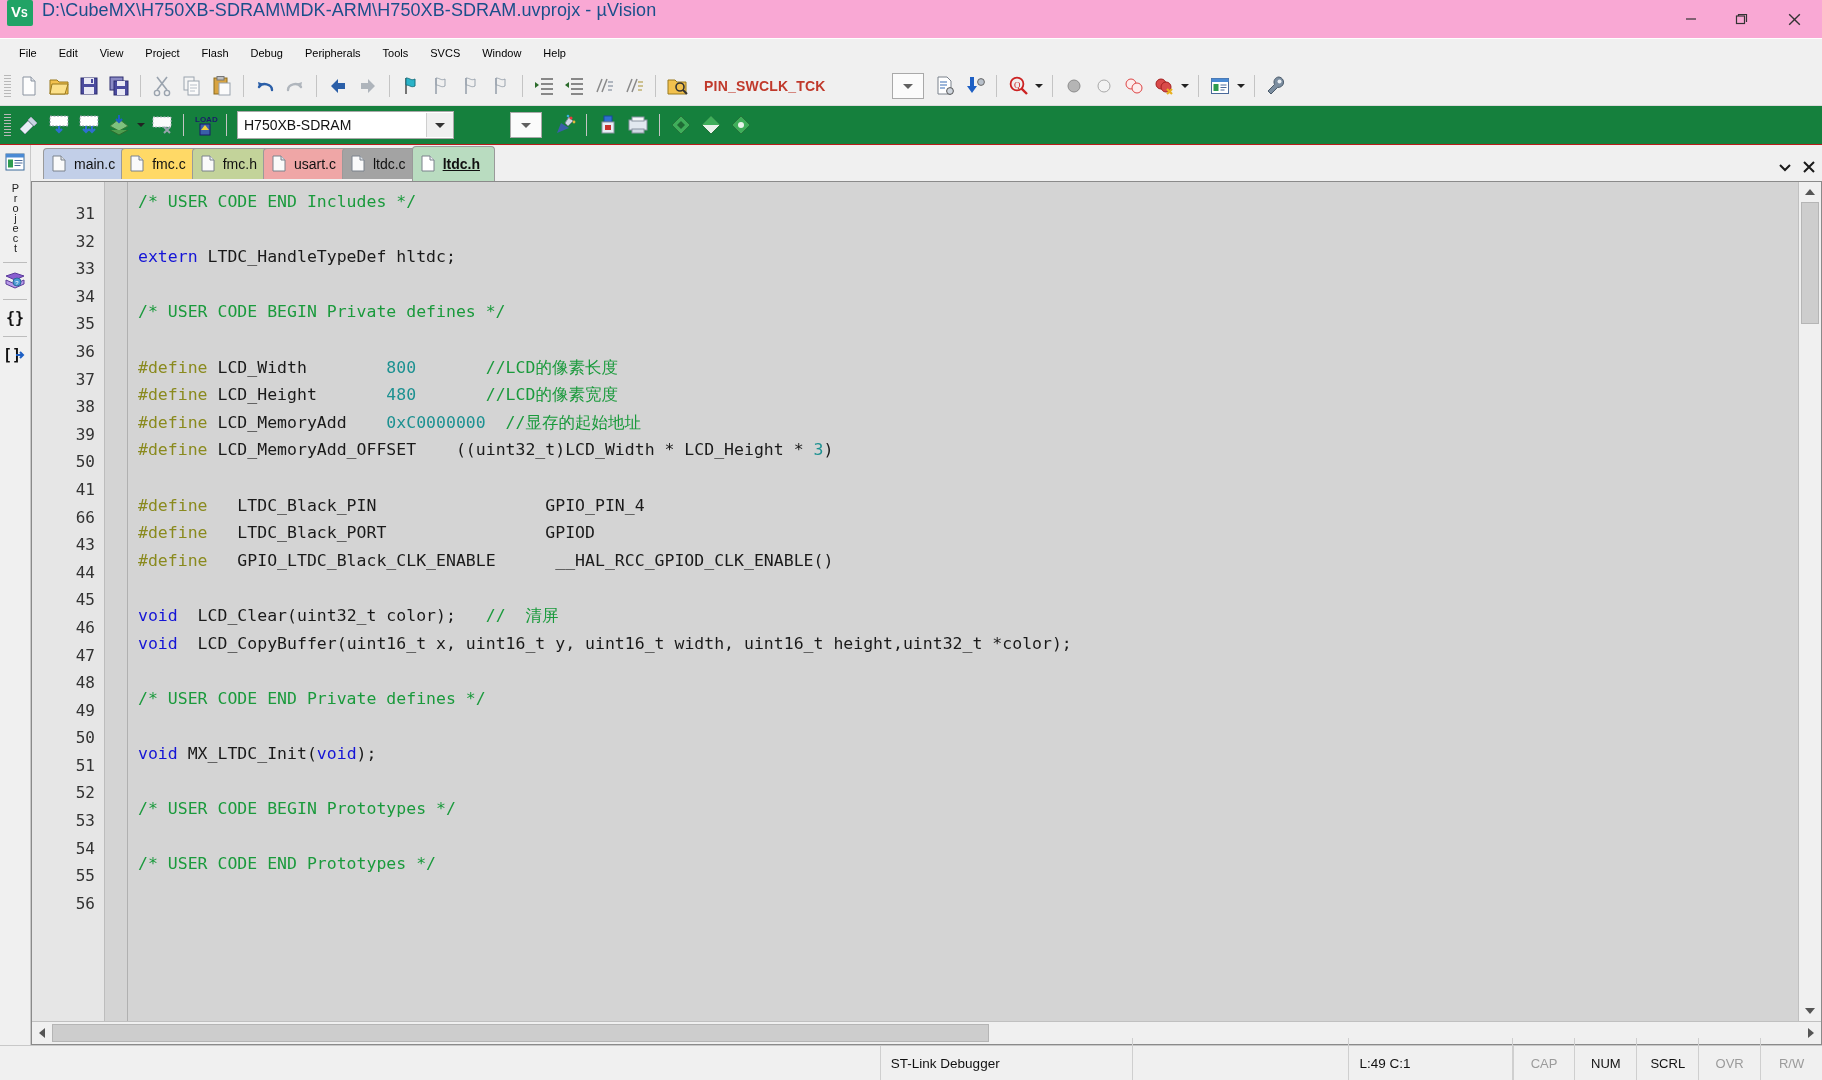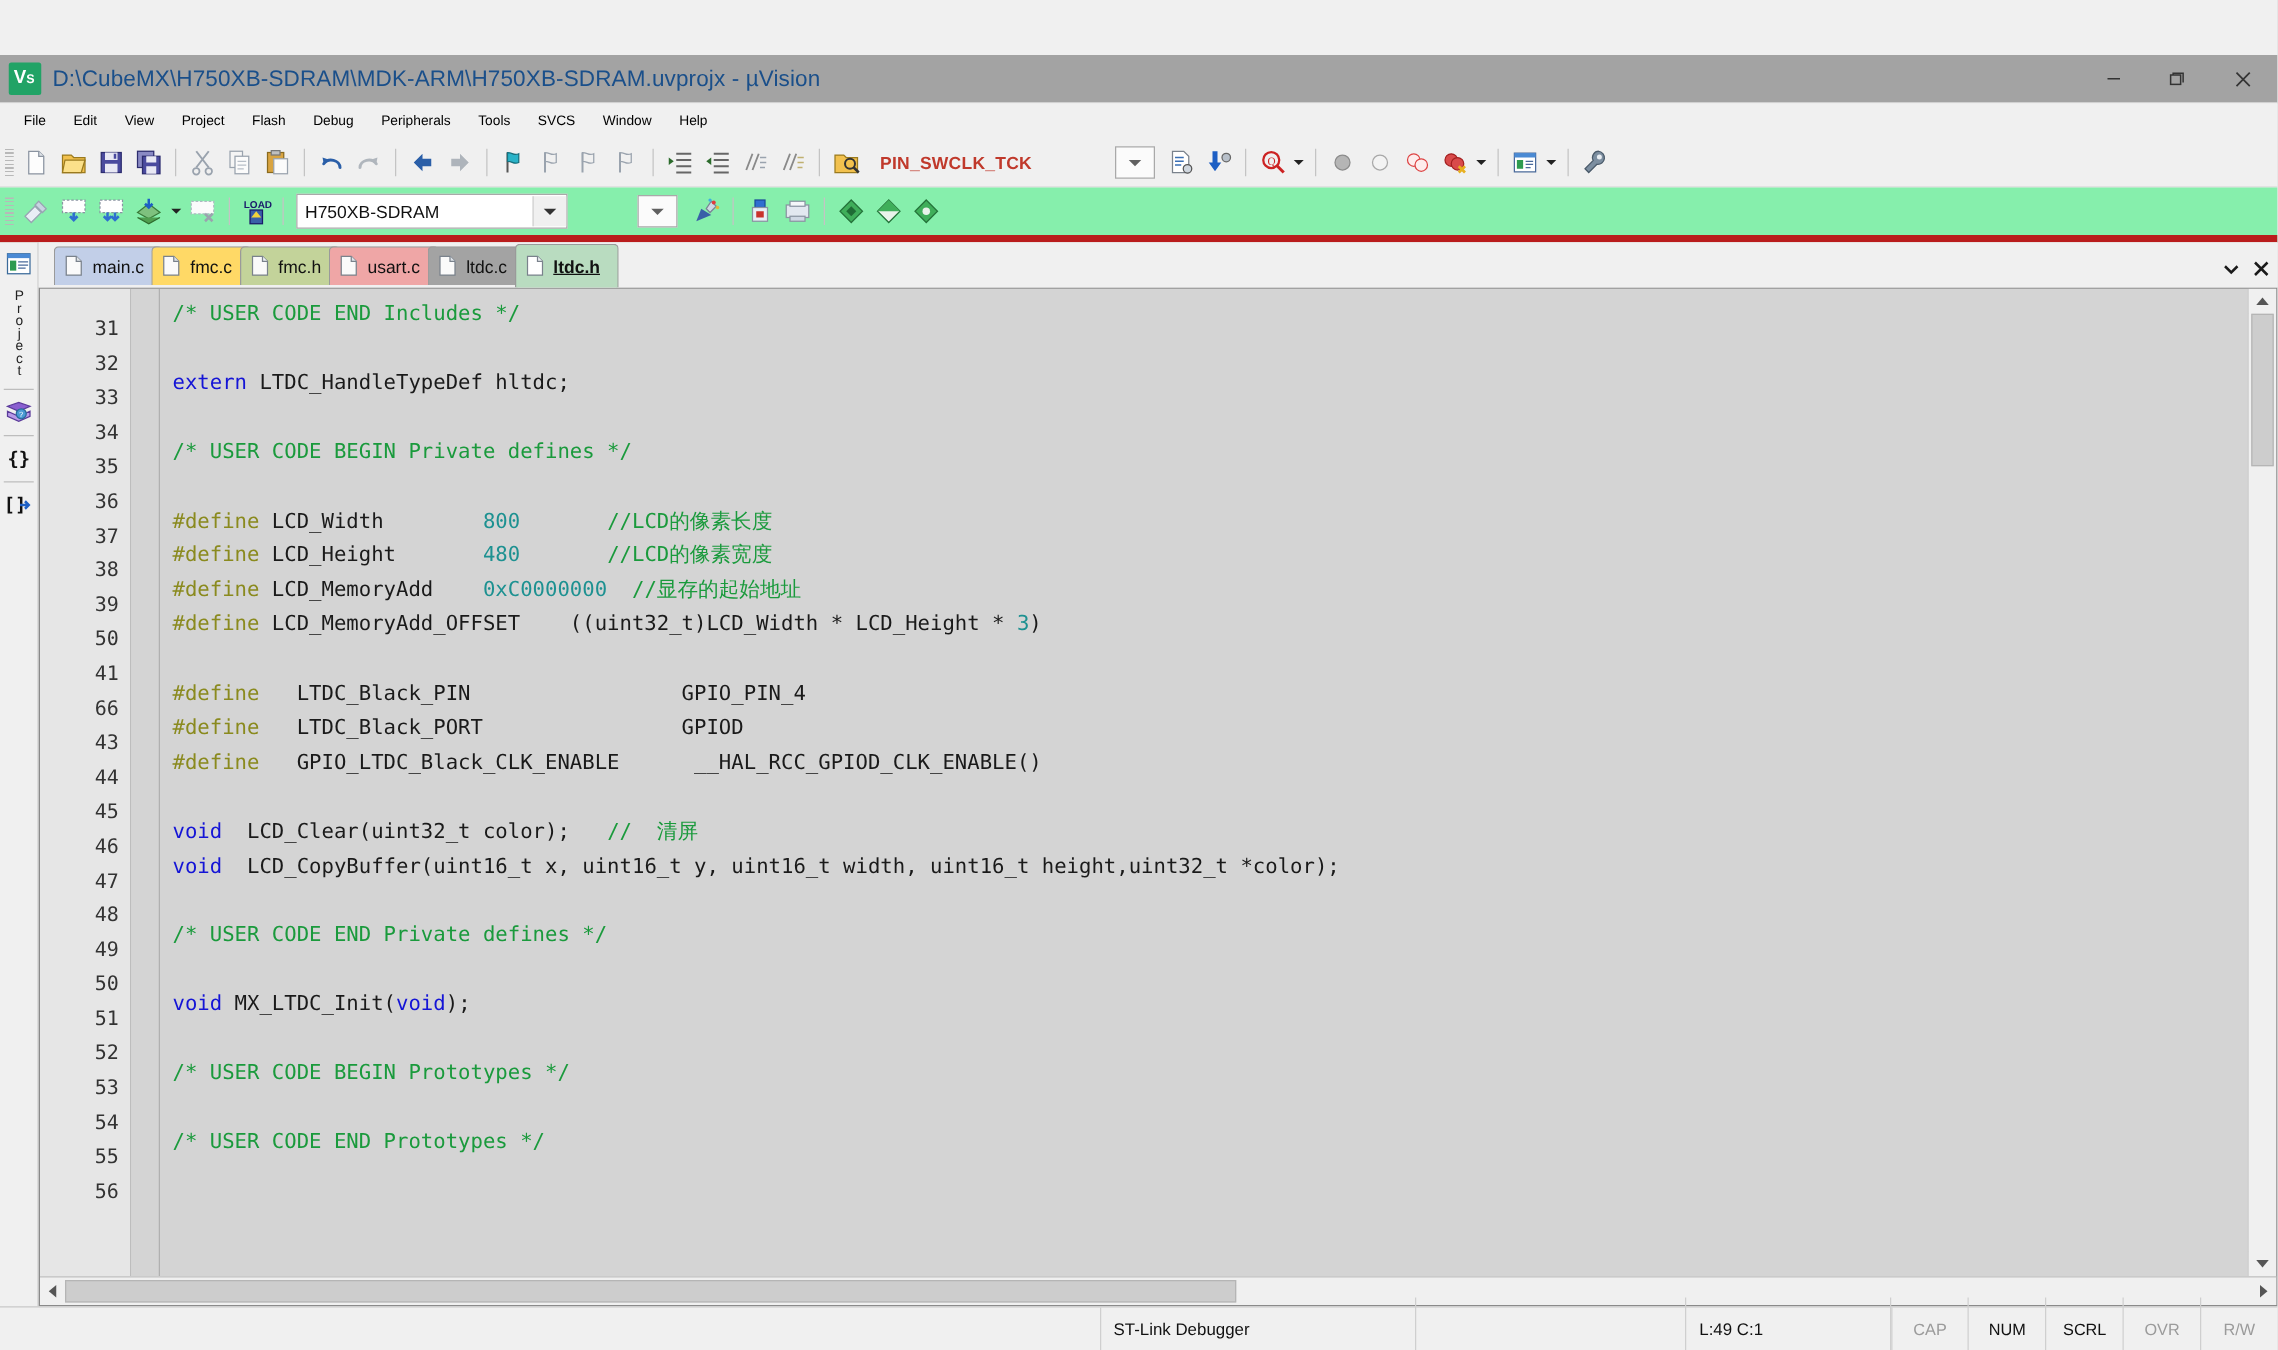--- a/index.html
+++ b/index.html
@@ -5,22 +5,22 @@
   html,body{margin:0;padding:0;}
   body{
     width:1822px;height:1080px;overflow:hidden;
     background:#f0f0f0;
     font-family:"Liberation Sans",sans-serif;
     -webkit-font-smoothing:antialiased;
   }
   .app{width:1822px;height:1080px;display:flex;flex-direction:column;background:#f0f0f0;}
 
   
-  .titlebar{height:38px;background:#a3a3a3;display:flex;align-items:center;flex:0 0 38px;
-            border-bottom:1px solid #ffffff;margin-top:44px;}
+  .titlebar{height:38px;background:#f9a8d4;display:flex;flex:0 0 38px;
+            border-bottom:1px solid #ffffff;}
   .tb-icon{width:26px;height:26px;margin-left:7px;margin-right:9px;background:#21a366;
            border-radius:2px;position:relative;flex:0 0 26px;}
   .tb-icon:before{content:"V";position:absolute;left:4px;top:3px;color:#fff;font-size:15px;
                   font-weight:bold;font-family:"Liberation Sans",sans-serif;}
   .tb-icon:after{content:"S";position:absolute;left:14px;top:8px;color:#fff;font-size:10px;
                  font-weight:bold;}
   .tb-title{font-size:18px;color:#1a4f8a;letter-spacing:0.1px;white-space:nowrap;}
   .tb-spacer{flex:1 1 auto;}
   .tb-btn{width:50px;height:38px;display:flex;align-items:center;justify-content:center;
           font-size:17px;color:#333;}
@@ -28,22 +28,22 @@
   .tb-btn svg{display:block;}
 
   
   .menubar{height:28px;background:#f0f0f0;display:flex;align-items:center;flex:0 0 28px;
            padding-left:8px;}
   .menuitem{font-size:11px;color:#000;padding:3px 11px;white-space:nowrap;}
 
   
   .toolbar{height:38px;background:#f0f0f0;display:flex;align-items:center;flex:0 0 38px;
            border-bottom:1px solid #dcdcdc;padding-left:2px;}
-  .toolbar2{height:38px;background:#86efac;display:flex;align-items:center;flex:0 0 38px;
-            border-bottom:6px solid #b91c1c;padding-left:2px;}
+  .toolbar2{height:38px;background:#15803d;display:flex;align-items:center;flex:0 0 38px;
+            border-bottom:1px solid #b91c1c;padding-left:2px;}
   .grip{width:7px;height:22px;margin:0 3px 0 2px;flex:0 0 7px;
         background:repeating-linear-gradient(to bottom,#b8b8b8 0 1px,transparent 1px 3px);}
   .tbsep{width:1px;height:22px;background:#c4c4c4;margin:0 6px;flex:0 0 1px;}
   .tbtn{width:30px;height:30px;display:flex;align-items:center;justify-content:center;
         flex:0 0 30px;position:relative;}
   .tbtn svg{display:block;}
   .caret{width:13px;height:30px;display:flex;align-items:center;justify-content:center;
          flex:0 0 13px;font-size:8px;color:#333;}
   .caret:before{content:"";border-left:4px solid transparent;border-right:4px solid transparent;
                 border-top:4px solid #222;display:block;}

